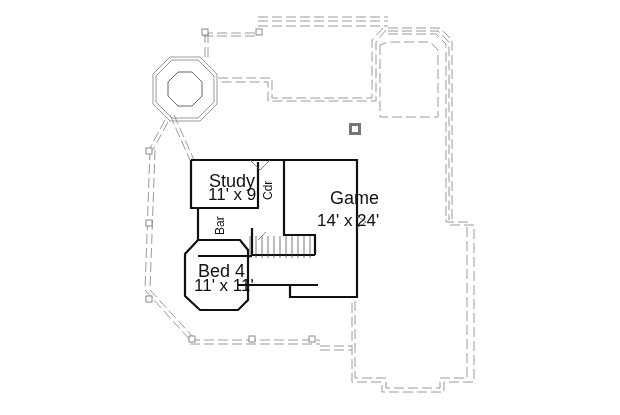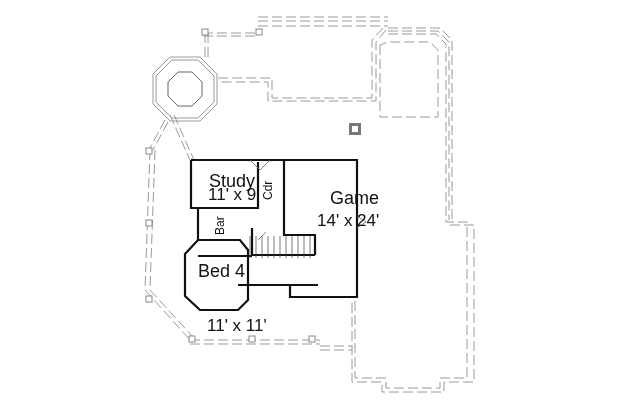--- a/index.html
+++ b/index.html
@@ -99,16 +99,16 @@
   </g>
 </svg>
 
 <div class="lbl room" style="left:209px;top:172px;">Study</div>
 <div class="lbl dim" style="left:208px;top:186px;">11' x 9'</div>
 
 <div class="lbl room" style="left:306px;top:189px;margin-left:24px;">Game</div>
 <div class="lbl dim" style="left:301px;top:212px;margin-left:16px;">14' x 24'</div>
 
 <div class="lbl room" style="left:198px;top:262px;">Bed 4</div>
-<div class="lbl dim" style="left:207px;top:277px;margin-top:40px;">11' x 11'</div>
+<div class="lbl dim" style="left:194px;top:277px;">11' x 11'</div>
 
 <div class="lbl room" style="left:262px;top:200px;transform:rotate(-90deg);transform-origin:left top;font-size:12px;">Cdr</div>
 <div class="lbl room" style="left:214px;top:235px;transform:rotate(-90deg);transform-origin:left top;font-size:12px;">Bar</div>
 
 </body></html>

